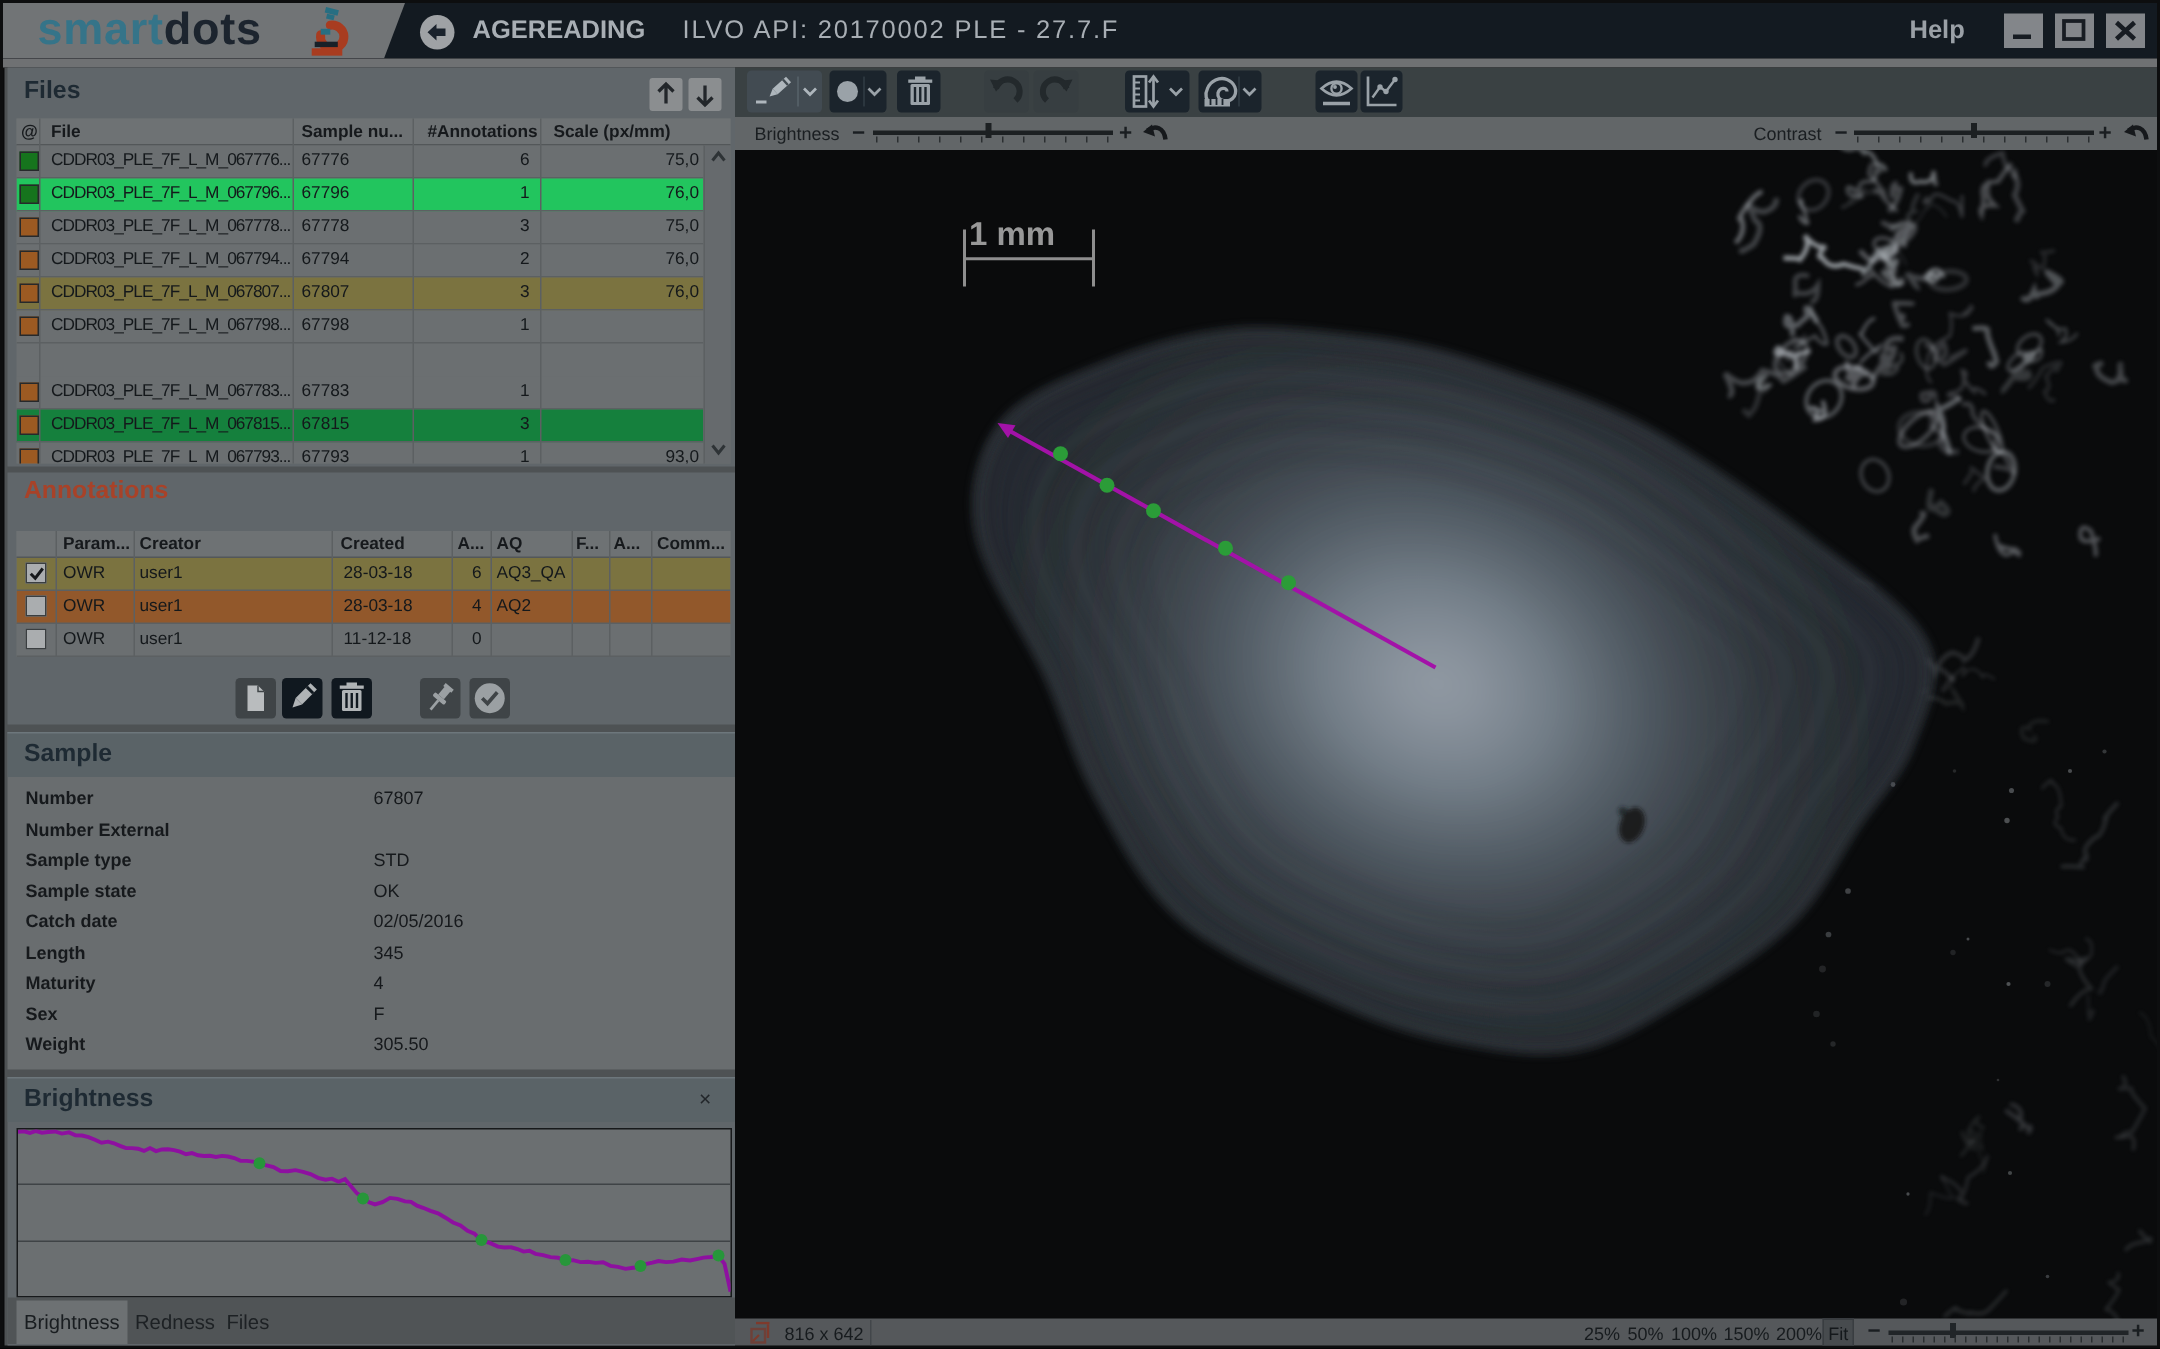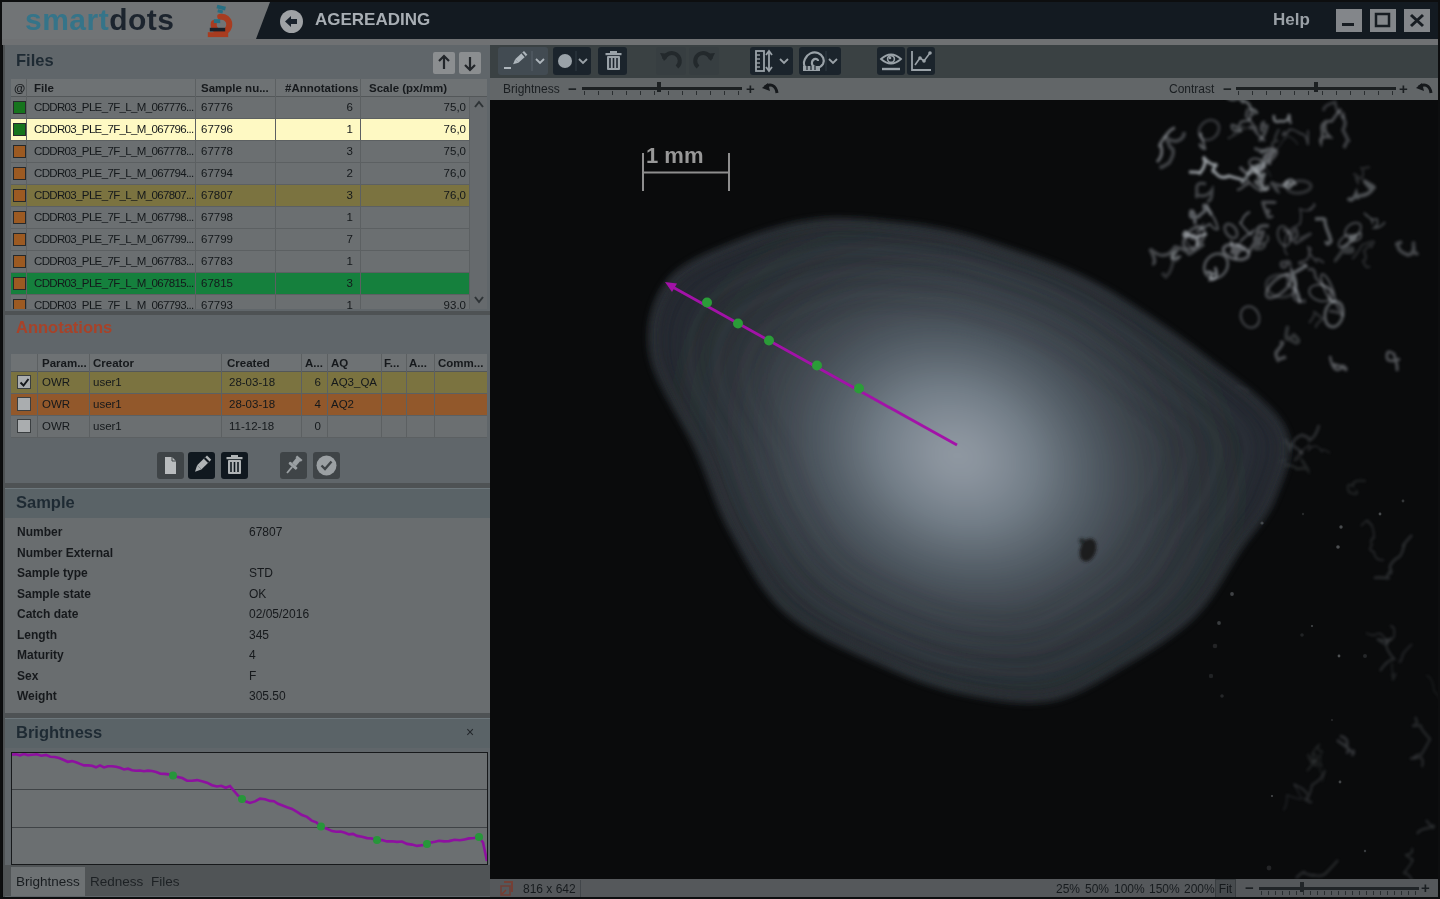--- a/index.html
+++ b/index.html
@@ -49,20 +49,21 @@
     <rect x="10.8" y="16.2" width="6.4" height="3.9" fill="#276e82"></rect>
     <rect x="6.8" y="24.8" width="15.4" height="3.6" fill="#182028"></rect>
     <rect x="4.8" y="29.2" width="20.4" height="4.9" fill="#a83c20"></rect>
   </svg>
   <div id="graystrip"></div>
   <div id="backcircle"></div>
   <svg width="23" height="23" style="position:absolute;left:278px;top:8px;">
       <path d="M11 6 L5 11.5 L11 17 L11 14 L17 14 L17 9 L11 9 Z" fill="#1a222c"></path>
     </svg>
   <div class="ttl" style="left:313px;font-weight:bold;">AGEREADING</div>
+  <div class="ttl" style="left:453px;letter-spacing:1.2px;">ILVO API: 20170002 PLE - 27.7.F</div>
   <div class="ttl" style="left:1178px;font-weight:bold;color:#9aa0a6;margin-top:48px;">Settings</div>
   <div class="ttl" style="left:1271px;font-weight:bold;color:#9aa0a6;">Help</div>
   <div class="winbtn" style="left:1334px;"><svg width="26" height="23">
         <rect x="6" y="14" width="12" height="3" fill="#171c22"></rect>
       </svg></div>
   <div class="winbtn" style="left:1368px;"><svg width="26" height="23">
         <rect x="6" y="5" width="13" height="12" fill="none" stroke="#171c22" stroke-width="2.5"></rect>
       </svg></div>
   <div class="winbtn" style="left:1402px;"><svg width="26" height="23">
         <path d="M7 6 L19 17 M19 6 L7 17" stroke="#171c22" stroke-width="3"></path>
@@ -85,21 +86,21 @@
           <span style="left:358px;">Scale (px/mm)</span>
       </div>
       <div style="position:absolute;left:0;top:0;width:458px;height:230px;overflow:hidden;">
           <div class="row" style="top:18px;height:22px;background:#6b6f71;">
             <span class="sq green"></span>
             <span class="ct" style="left:23px;width:161px;letter-spacing:-0.65px;">CDDR03_PLE_7F_L_M_067776...</span>
             <span class="ct" style="left:190px;">67776</span>
             <span class="ct" style="left:264px;width:78px;text-align:right;">6</span>
             <span class="ct" style="left:347px;width:108px;text-align:right;">75,0</span>
           </div>
-          <div class="row" style="top:40px;height:22px;background:#fef9c3;">
+          <div class="row" style="top:40px;height:22px;background:#22c55e;">
             <span class="sq green"></span>
             <span class="ct" style="left:23px;width:161px;letter-spacing:-0.65px;">CDDR03_PLE_7F_L_M_067796...</span>
             <span class="ct" style="left:190px;">67796</span>
             <span class="ct" style="left:264px;width:78px;text-align:right;">1</span>
             <span class="ct" style="left:347px;width:108px;text-align:right;">76,0</span>
           </div>
           <div class="row" style="top:62px;height:22px;background:#6b6f71;">
             <span class="sq orange"></span>
             <span class="ct" style="left:23px;width:161px;letter-spacing:-0.65px;">CDDR03_PLE_7F_L_M_067778...</span>
             <span class="ct" style="left:190px;">67778</span>
@@ -118,27 +119,20 @@
             <span class="ct" style="left:23px;width:161px;letter-spacing:-0.65px;">CDDR03_PLE_7F_L_M_067807...</span>
             <span class="ct" style="left:190px;">67807</span>
             <span class="ct" style="left:264px;width:78px;text-align:right;">3</span>
             <span class="ct" style="left:347px;width:108px;text-align:right;">76,0</span>
           </div>
           <div class="row" style="top:128px;height:22px;background:#6b6f71;">
             <span class="sq orange"></span>
             <span class="ct" style="left:23px;width:161px;letter-spacing:-0.65px;">CDDR03_PLE_7F_L_M_067798...</span>
             <span class="ct" style="left:190px;">67798</span>
             <span class="ct" style="left:264px;width:78px;text-align:right;">1</span>
-            <span class="ct" style="left:347px;width:108px;text-align:right;"></span>
-          </div>
-          <div class="row" style="top:150px;height:22px;background:#6b6f71;">
-            <span class="sq orange"></span>
-            <span class="ct" style="left:23px;width:161px;letter-spacing:-0.65px;">CDDR03_PLE_7F_L_M_067799...</span>
-            <span class="ct" style="left:190px;">67799</span>
-            <span class="ct" style="left:264px;width:78px;text-align:right;">7</span>
             <span class="ct" style="left:347px;width:108px;text-align:right;"></span>
           </div>
           <div class="row" style="top:172px;height:22px;background:#6b6f71;">
             <span class="sq orange"></span>
             <span class="ct" style="left:23px;width:161px;letter-spacing:-0.65px;">CDDR03_PLE_7F_L_M_067783...</span>
             <span class="ct" style="left:190px;">67783</span>
             <span class="ct" style="left:264px;width:78px;text-align:right;">1</span>
             <span class="ct" style="left:347px;width:108px;text-align:right;"></span>
           </div>
           <div class="row" style="top:194px;height:22px;background:#15803d;">

